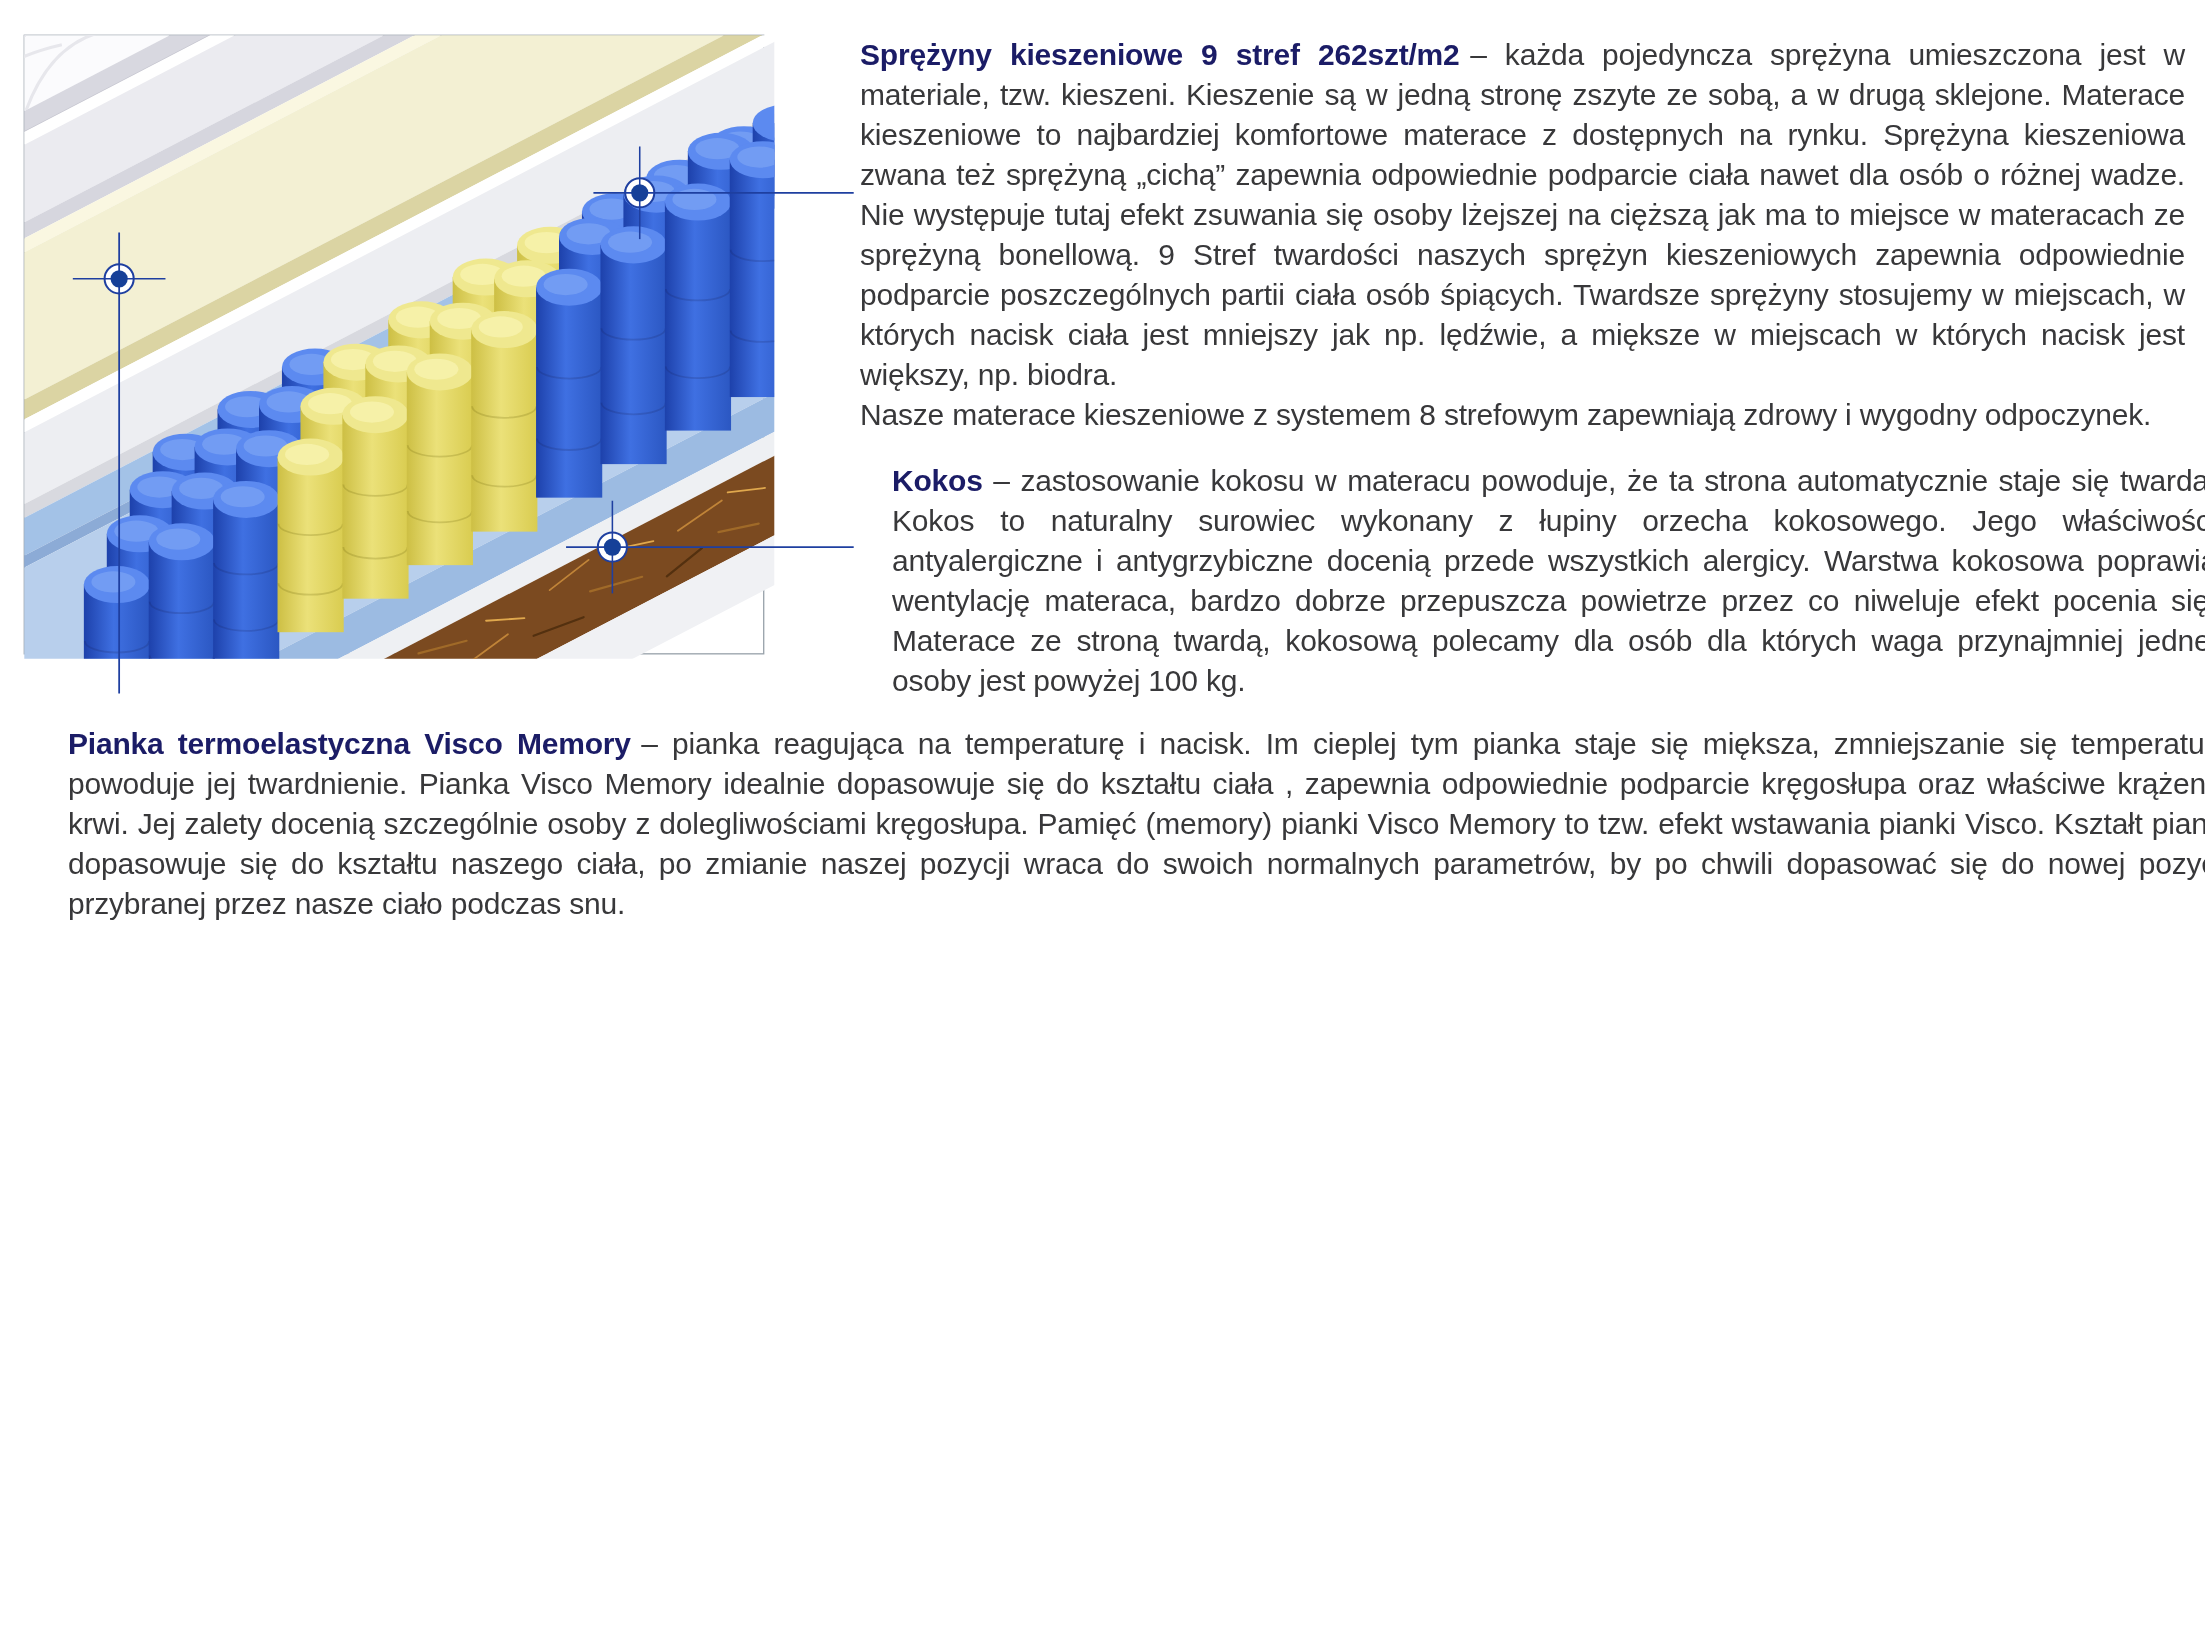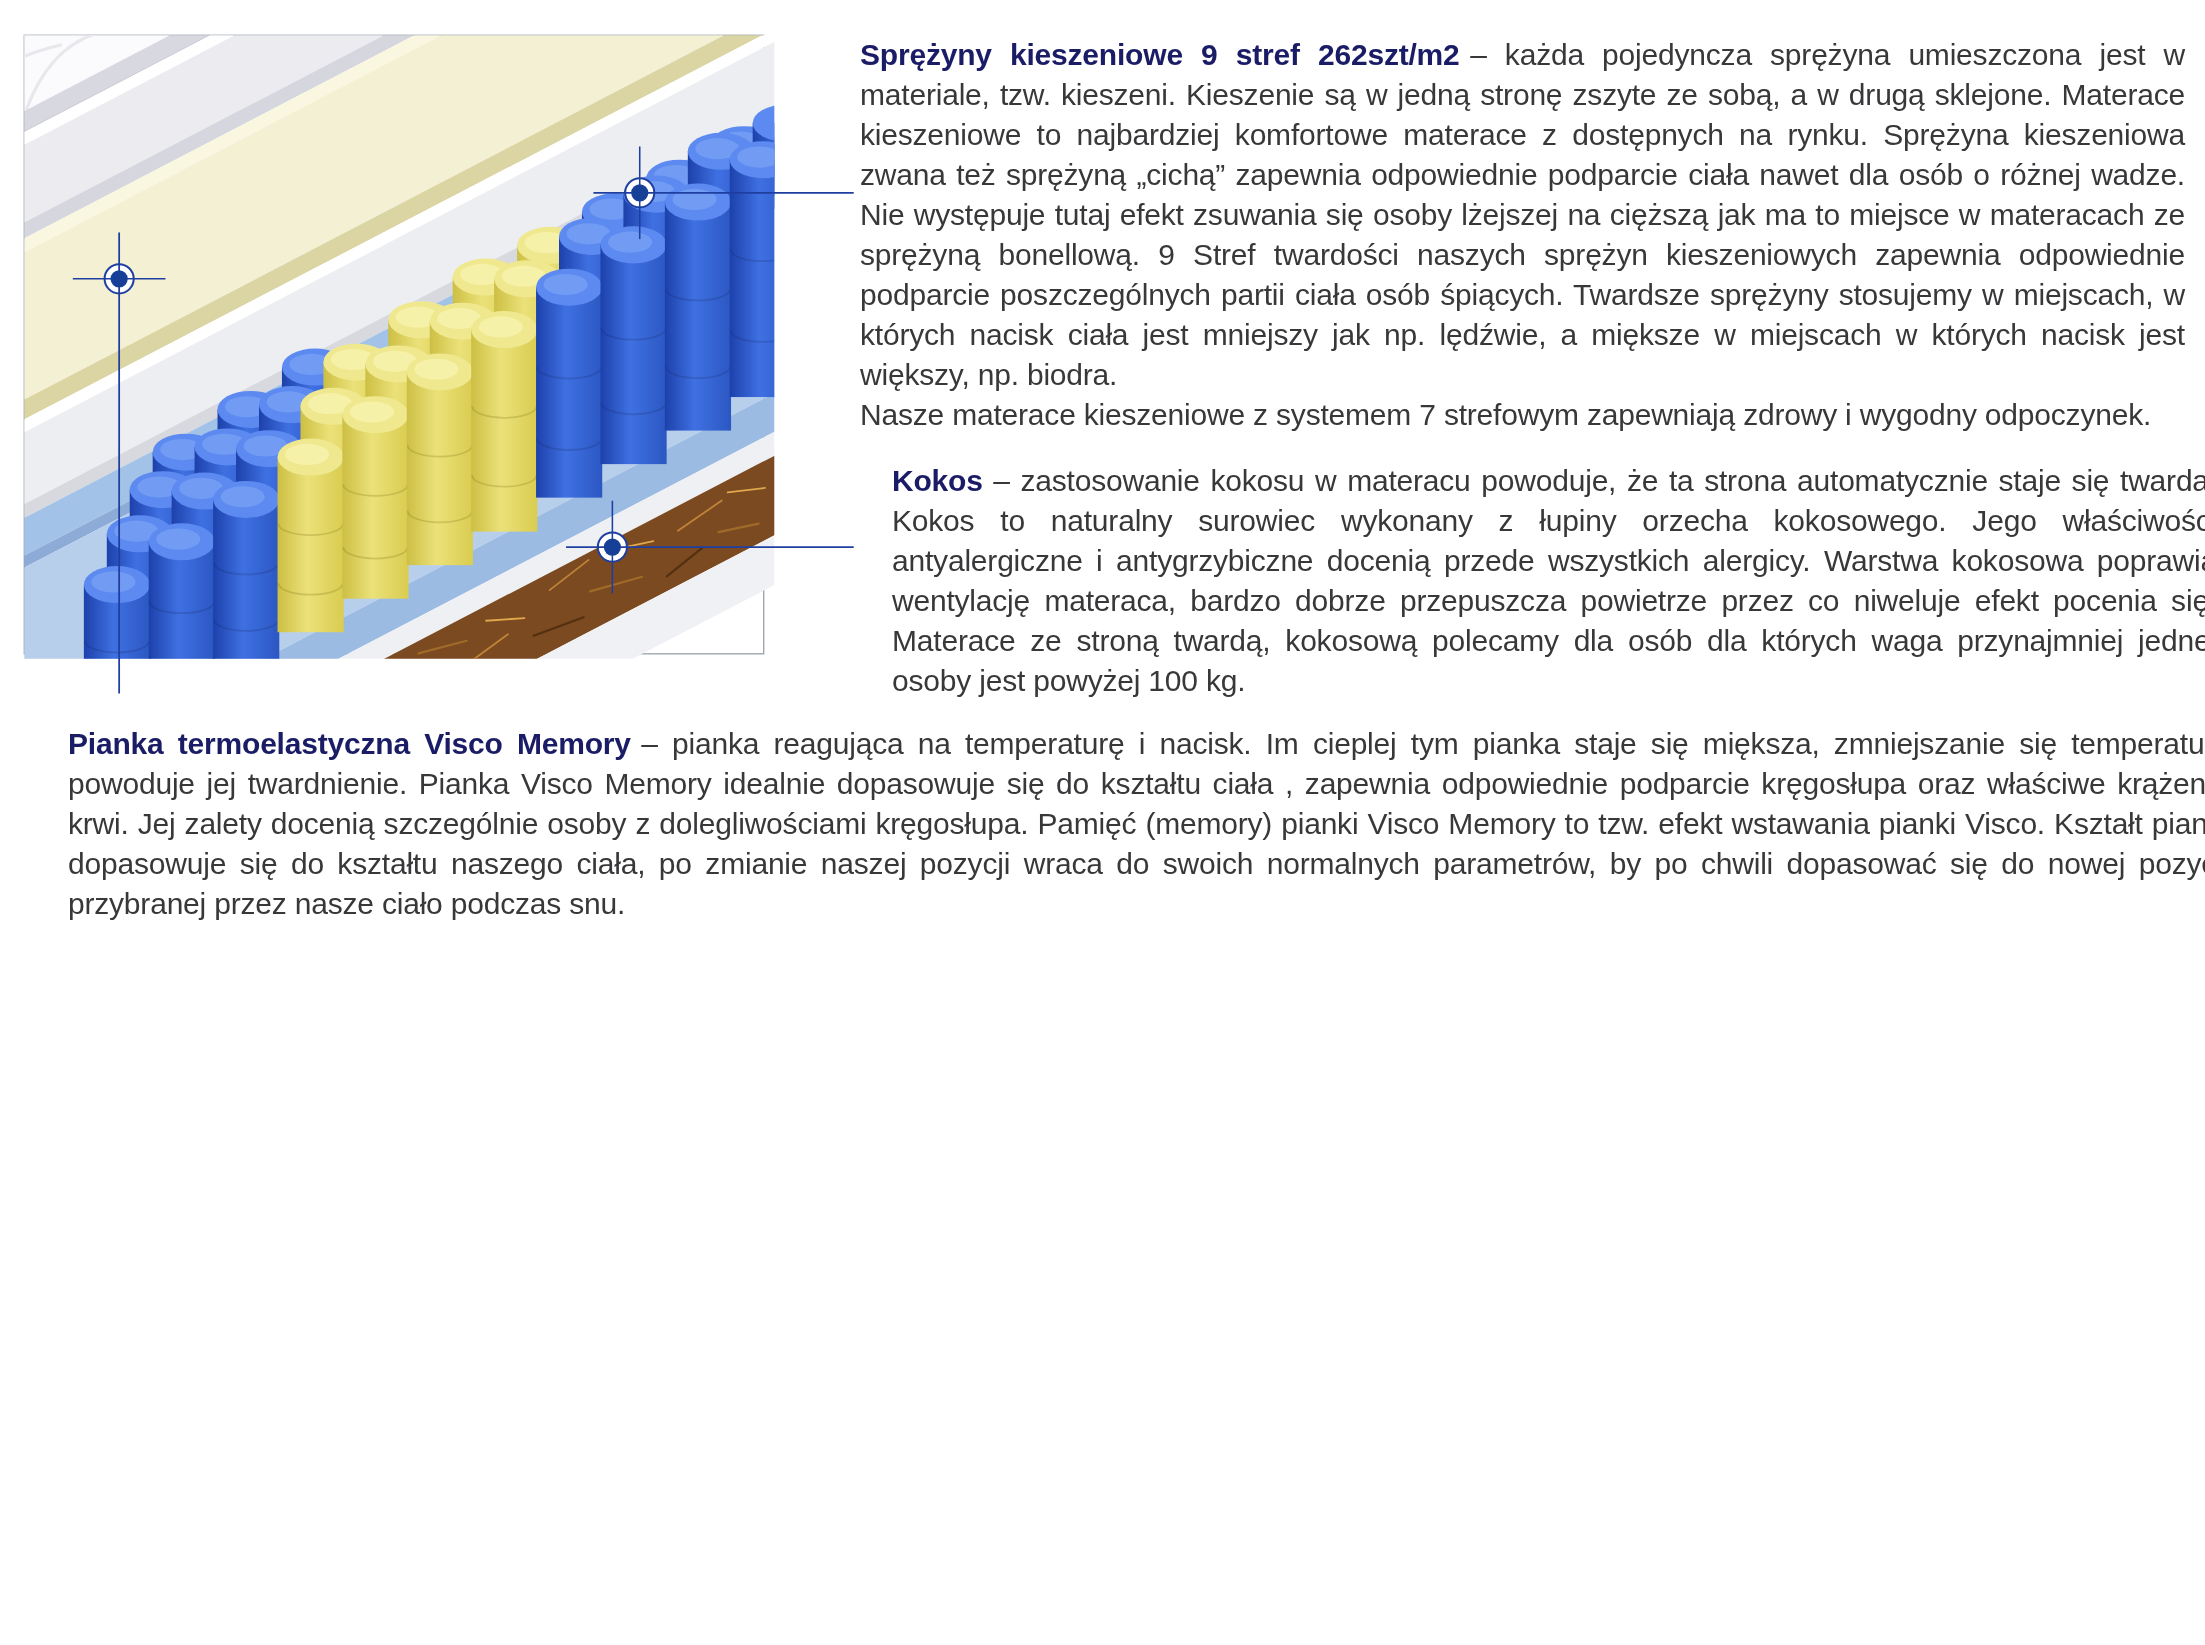--- a/index.html
+++ b/index.html
@@ -304,21 +304,21 @@
     <g>
       <circle cx="270" cy="632" r="33" fill="#ffffff" stroke="#1e3fa0" stroke-width="4.5"></circle>
       <line x1="165" y1="632" x2="375" y2="632" stroke="#1e3fa0" stroke-width="3.5"></line>
       <line x1="270" y1="527" x2="270" y2="1572" stroke="#1e3fa0" stroke-width="4"></line>
       <circle cx="270" cy="632" r="19.5" fill="#164098"></circle>
     </g>
   </svg>
 
   <div id="p1" class="para">
     <span class="sec-title">Sprężyny kieszeniowe 9 stref 262szt/m2</span><span>– każda pojedyncza sprężyna umieszczona jest w materiale, tzw. kieszeni. Kieszenie są w jedną stronę zszyte ze sobą, a w drugą sklejone. Materace kieszeniowe to najbardziej komfortowe materace z dostępnych na rynku. Sprężyna kieszeniowa zwana też sprężyną „cichą” zapewnia odpowiednie podparcie ciała nawet dla osób o różnej wadze. Nie występuje tutaj efekt zsuwania się osoby lżejszej na cięższą jak ma to miejsce w materacach ze sprężyną bonellową. 9 Stref twardości naszych sprężyn kieszeniowych zapewnia odpowiednie podparcie poszczególnych partii ciała osób śpiących. Twardsze sprężyny stosujemy w miejscach, w których nacisk ciała jest mniejszy jak np. lędźwie, a miększe w miejscach w których nacisk jest większy, np. biodra.</span>
-    <div class="body-extra">Nasze materace kieszeniowe z systemem 7 strefowym zapewniają zdrowy i wygodny odpoczynek.</div>
+    <div class="body-extra">Nasze materace kieszeniowe z systemem 8 strefowym zapewniają zdrowy i wygodny odpoczynek.</div>
   </div>
 
   <div id="p2" class="para">
     <span class="sec-title">Kokos</span><span>– zastosowanie kokosu w materacu powoduje, że ta strona automatycznie staje się twarda. Kokos to naturalny surowiec wykonany z łupiny orzecha kokosowego. Jego właściwości antyalergiczne i antygrzybiczne docenią przede wszystkich alergicy. Warstwa kokosowa poprawia wentylację materaca, bardzo dobrze przepuszcza powietrze przez co niweluje efekt pocenia się. Materace ze stroną twardą, kokosową polecamy dla osób dla których waga przynajmniej jednej osoby jest powyżej 100 kg.</span>
   </div>
 
   <div id="p3" class="para">
     <span class="sec-title">Pianka termoelastyczna Visco Memory</span><span>– pianka reagująca na temperaturę i nacisk. Im cieplej tym pianka staje się miększa, zmniejszanie się temperatury powoduje jej twardnienie. Pianka Visco Memory idealnie dopasowuje się do kształtu ciała , zapewnia odpowiednie podparcie kręgosłupa oraz właściwe krążenie krwi. Jej zalety docenią szczególnie osoby z dolegliwościami kręgosłupa. Pamięć (memory) pianki Visco Memory to tzw. efekt wstawania pianki Visco. Kształt pianki dopasowuje się do kształtu naszego ciała, po zmianie naszej pozycji wraca do swoich normalnych parametrów, by po chwili dopasować się do nowej pozycji przybranej przez nasze ciało podczas snu.</span>
   </div>
 

